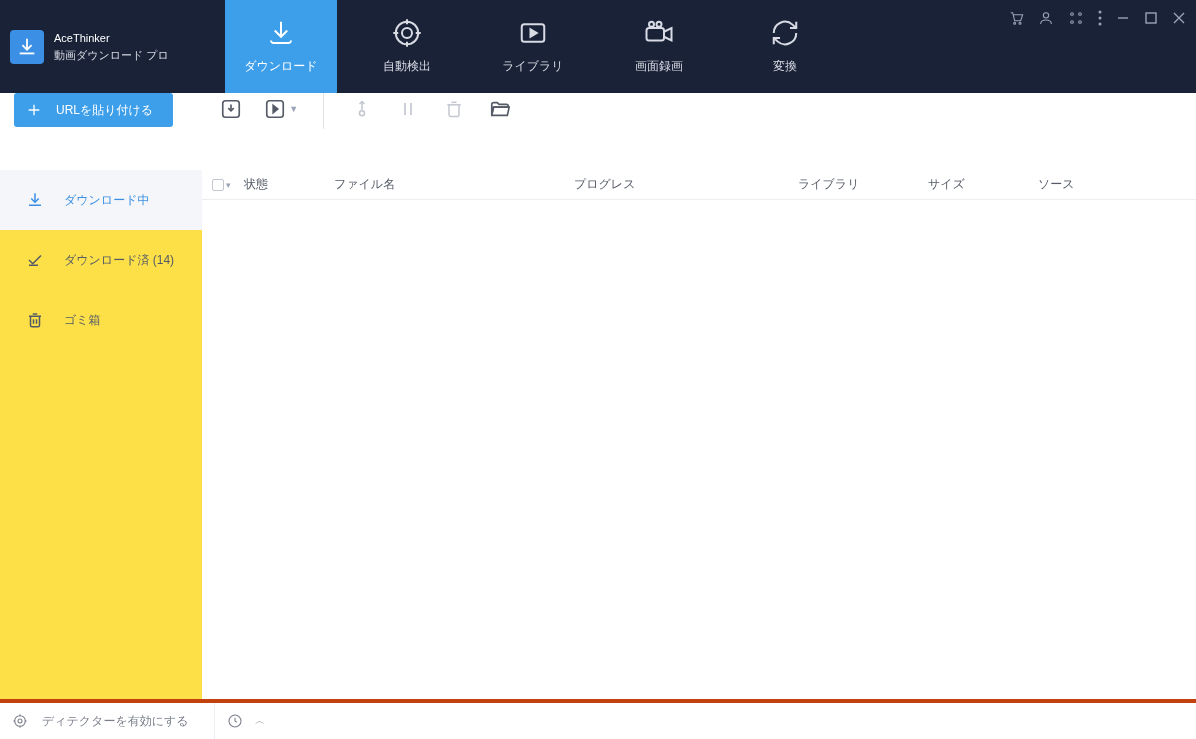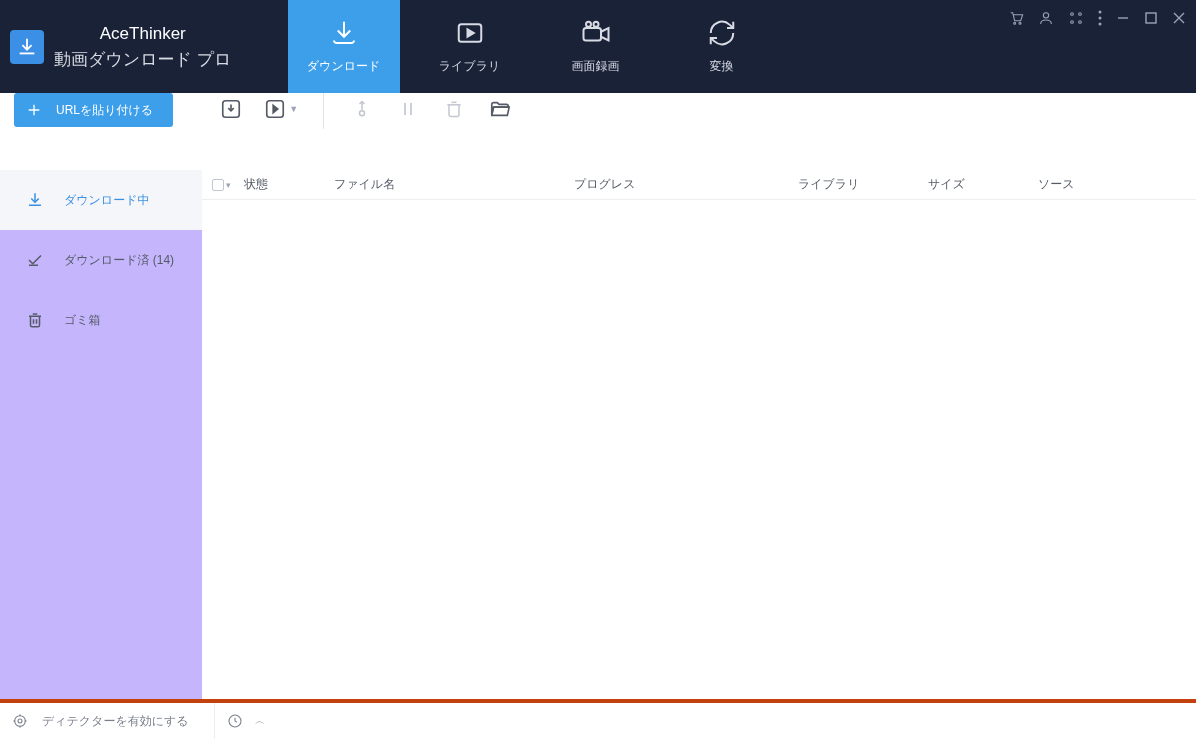--- a/index.html
+++ b/index.html
@@ -27,21 +27,21 @@
 }
 .logo-icon {
   width: 34px;
   height: 34px;
   background: #3b8fe4;
   border-radius: 4px;
   display: flex;
   align-items: center;
   justify-content: center;
 }
-.logo-text { color: #d8dbe3; font-size: 17px; line-height: 1.5; text-align: center; }
+.logo-text { color: #d8dbe3; font-size: 11px; line-height: 1.5; }
 .logo-text .line1 { color: #ffffff; }
 .nav-tabs { display: flex; align-items: stretch; margin-left: 40px; }
 .nav-tab {
   width: 112px;
   display: flex;
   flex-direction: column;
   align-items: center;
   justify-content: center;
   gap: 10px;
   cursor: pointer;
@@ -95,21 +95,21 @@
   height: 36px;
   background: #e2e4e9;
   margin: 0 8px;
 }
 .main {
   display: flex;
   height: 529px;
 }
 .sidebar {
   width: 202px;
-  background: #c4b5fd;
+  background: #fde047;
   display: flex;
   flex-direction: column;
 }
 .sidebar-item {
   height: 60px;
   display: flex;
   align-items: center;
   padding: 0 26px;
   gap: 18px;
   cursor: pointer;
@@ -177,20 +177,30 @@
   <div class="nav-tabs">
     <div class="nav-tab active">
       <span class="nav-icon">
         <svg width="30" height="30" viewBox="0 0 24 24" fill="none" stroke="currentColor" stroke-width="1.6">
             <path d="M12 3v12"></path>
             <path d="M7 10l5 5 5-5"></path>
             <path d="M4 18c0 1 1 2 2 2h12c1 0 2-1 2-2"></path>
           </svg>
       </span>
       <span class="nav-label">ダウンロード</span>
+    </div>
+    <div class="nav-tab">
+      <span class="nav-icon">
+        <svg width="30" height="30" viewBox="0 0 24 24" fill="none" stroke="currentColor" stroke-width="1.6">
+            <circle cx="12" cy="12" r="9"></circle>
+            <circle cx="12" cy="12" r="4"></circle>
+            <path d="M12 1v4M12 19v4M1 12h4M19 12h4"></path>
+          </svg>
+      </span>
+      <span class="nav-label">自動検出</span>
     </div>
     <div class="nav-tab">
       <span class="nav-icon">
         <svg width="30" height="30" viewBox="0 0 24 24" fill="none" stroke="currentColor" stroke-width="1.6">
             <rect x="3" y="5" width="18" height="14" rx="2"></rect>
             <path d="M10 9l5 3-5 3V9z" fill="currentColor"></path>
           </svg>
       </span>
       <span class="nav-label">ライブラリ</span>
     </div>

